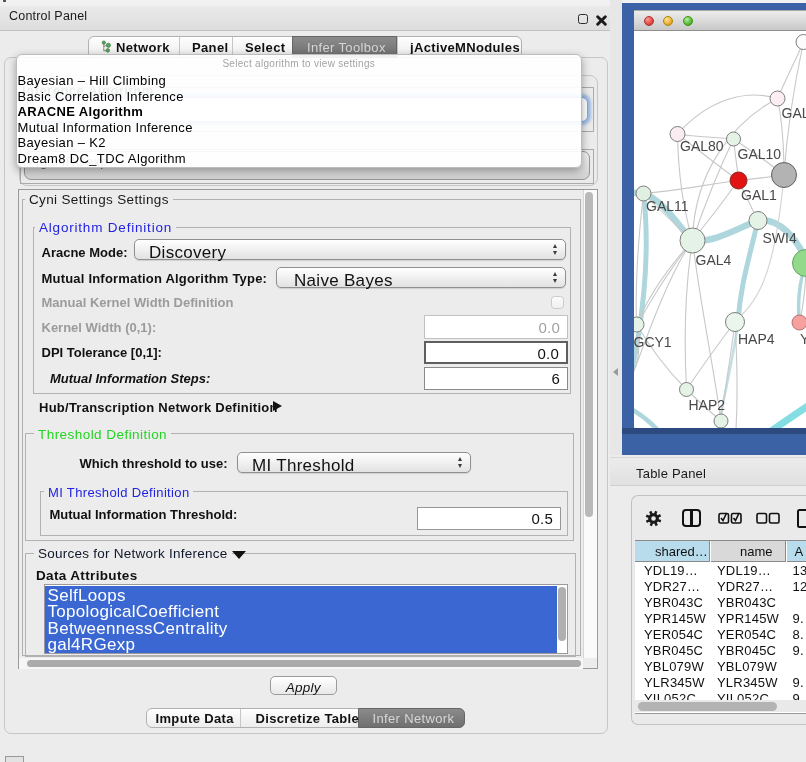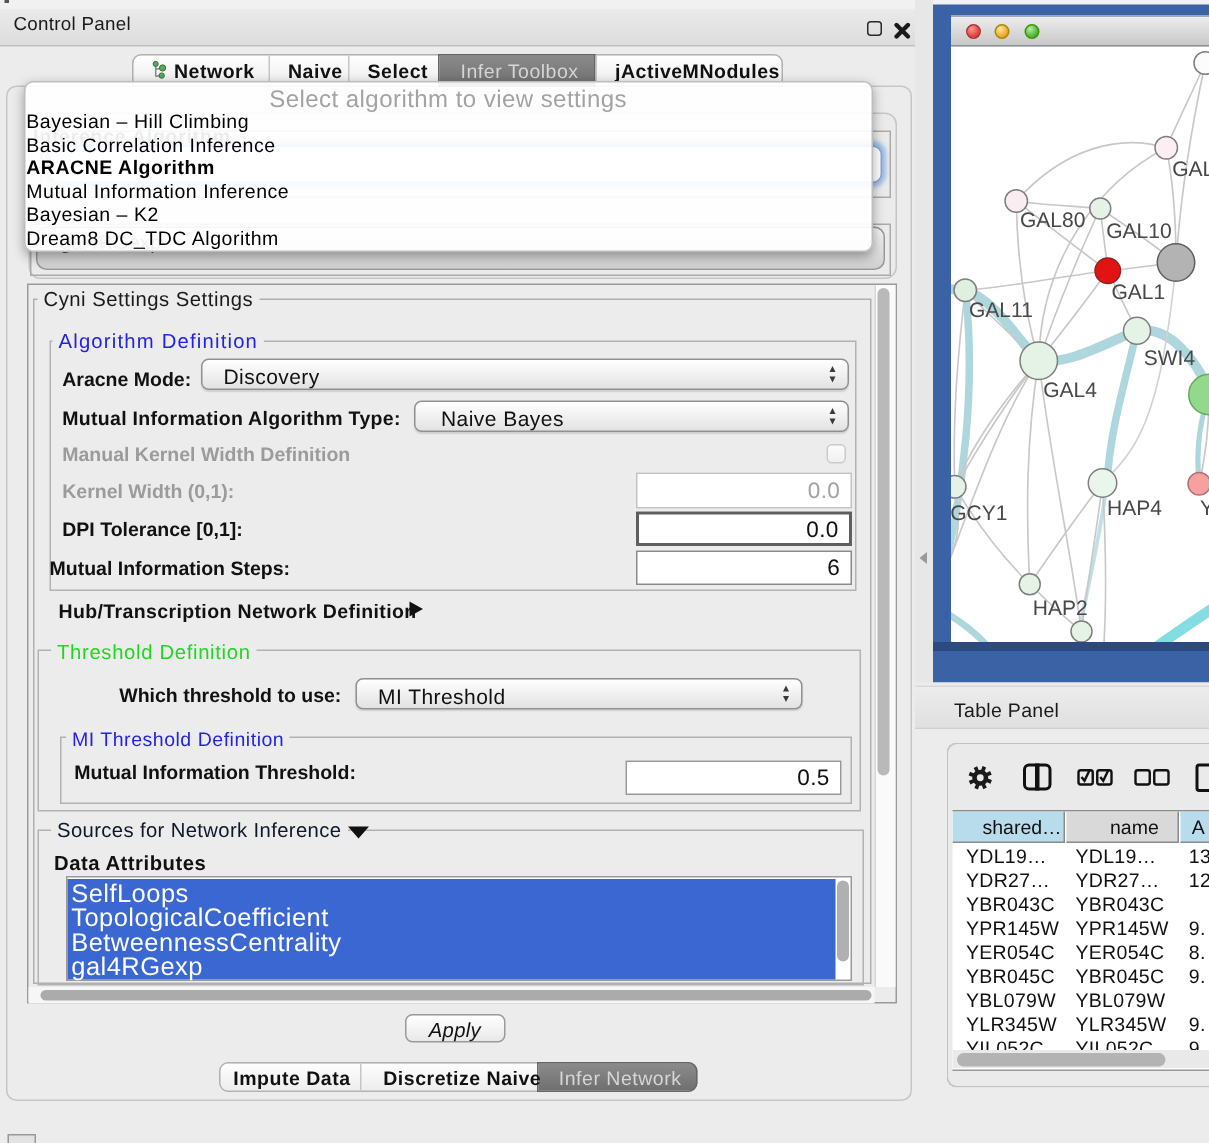--- a/index.html
+++ b/index.html
@@ -6,21 +6,21 @@
 html,body { width:806px; height:762px; overflow:hidden; }
 body { font-family:"Liberation Sans", sans-serif; background:#ececec; position:relative; }
 .abs { position:absolute; }
 .lbl { font-size:13px; font-weight:bold; letter-spacing:0.35px; color:#111; white-space:nowrap; }
 .dis { color:#9b9b9b; }
 .combo {
   position:absolute; border:1px solid #909090; border-radius:5px;
   background:linear-gradient(#ffffff 0%, #f2f2f2 45%, #e2e2e2 100%);
   box-shadow:0 1px 1px rgba(0,0,0,0.12);
 }
-.combo .ctext { position:absolute; left:14px; top:3px; font-size:14px; letter-spacing:0.3px; color:#111; white-space:nowrap; }
+.combo .ctext { position:absolute; left:14px; top:3px; font-size:17px; letter-spacing:0.3px; color:#111; white-space:nowrap; }
 .spin { position:absolute; right:7px; top:50%; width:5px; height:11px; margin-top:-5.5px; }
 .spin:before { content:""; position:absolute; left:0; top:0; border-left:2.5px solid transparent; border-right:2.5px solid transparent; border-bottom:4px solid #3a3a3a; }
 .spin:after { content:""; position:absolute; left:0; bottom:0; border-left:2.5px solid transparent; border-right:2.5px solid transparent; border-top:4px solid #3a3a3a; }
 .inp { position:absolute; background:#fff; }
 .inp span { position:absolute; right:7px; top:2.5px; font-size:15px; letter-spacing:0.2px; color:#111; }
 .group { position:absolute; border:1px solid #b2b2b2; }
 .gtitle { position:absolute; background:#ececec; padding:0 4px; font-size:13.5px; letter-spacing:0.35px; white-space:nowrap; }
 </style>
 </head>
 <body>
@@ -38,42 +38,42 @@
 
 <div class="abs" style="left:3.5px;top:57px;width:604px;height:677px;border:1px solid #c6c6c6;border-radius:7px;background:#ececec;"></div>
 
 <div id="toptabs" class="abs" style="left:88px;top:36px;height:22px;">
   <div class="abs" style="left:0;top:0;width:434px;height:22px;border:1px solid #b2b2b2;border-radius:6px 6px 0 0;background:linear-gradient(#fefefe,#ededed);"></div>
   <div class="abs" style="left:91px;top:1px;width:1px;height:20px;background:#c6c6c6;"></div>
   <div class="abs" style="left:144px;top:1px;width:1px;height:20px;background:#c6c6c6;"></div>
   <div class="abs" style="left:203.5px;top:0;width:105.5px;height:22px;background:linear-gradient(#8b8b8b,#6f6f6f);border:1px solid #666;"></div>
   <div class="abs" style="left:309px;top:1px;width:1px;height:20px;background:#c6c6c6;"></div>
   <div class="abs lbl" style="left:28px;top:4px;">Network</div>
-  <div class="abs lbl" style="left:104px;top:4px;">Naive</div>
+  <div class="abs lbl" style="left:104px;top:4px;">Panel</div>
   <div class="abs lbl" style="left:157px;top:4px;">Select</div>
   <div class="abs lbl" style="left:219px;top:4px;color:#d6d6d6;font-weight:normal;">Infer Toolbox</div>
   <div class="abs lbl" style="left:322px;top:4px;">jActiveMNodules</div>
   <svg class="abs" style="left:13px;top:4px;" width="11" height="13" viewBox="0 0 11 13">
     <path d="M2.8 3 L2.8 11 M2.8 6.2 L7 5.4 M2.8 11 L6.6 10.2" stroke="#888" stroke-width="1" fill="none"></path>
     <circle cx="2.8" cy="2.6" r="1.7" fill="#57a75a" stroke="#336b36" stroke-width="0.6"></circle>
     <circle cx="7.4" cy="5.3" r="2.1" fill="#57a75a" stroke="#336b36" stroke-width="0.6"></circle>
     <circle cx="6.8" cy="10.4" r="1.8" fill="#57a75a" stroke="#336b36" stroke-width="0.6"></circle>
   </svg>
 </div>
 
 <div class="abs" style="left:19px;top:75px;width:579px;height:111px;border:1px solid #c6c6c6;border-radius:8px;background:#ebebeb;"></div>
 <div class="abs" style="left:22px;top:82.5px;font-size:13px;font-weight:bold;letter-spacing:0.5px;color:#333;">Inference Algorithm</div>
 <div class="abs" style="left:27px;top:87px;width:567px;height:45px;border:1px solid #ababab;"></div>
 <div class="abs" style="left:33px;top:96.5px;width:555px;height:25px;background:#fff;border:1px solid #84a5d6;border-radius:6px;box-shadow:0 0 3px 2.5px rgba(105,155,220,0.6);"></div>
 <div class="abs" style="left:20px;top:149px;width:574px;height:35px;border:1px solid #ababab;"></div>
 <div class="abs" style="left:24px;top:151px;width:566px;height:29px;border:1px solid #979797;border-radius:7px;background:linear-gradient(#f4f4f4,#d0d0d0);"></div>
 <div class="abs" style="left:40px;top:154px;font-size:13px;color:#555;letter-spacing:0.3px;">gal4RGexp</div>
 
 <div class="abs" style="left:15.5px;top:53.5px;width:566.5px;height:114px;background:rgba(255,255,255,0.91);border:1px solid #bdbdbd;border-radius:6px;box-shadow:0 3px 8px rgba(0,0,0,0.35);"></div>
-<div class="abs" style="left:15.5px;top:58px;width:566.5px;text-align:center;font-size:16px;letter-spacing:0.3px;color:#a3a3a3;">Select algorithm to view settings</div>
+<div class="abs" style="left:15.5px;top:58px;width:566.5px;text-align:center;font-size:10px;letter-spacing:0.3px;color:#a3a3a3;">Select algorithm to view settings</div>
 <div class="abs" style="left:17.5px;top:73px;font-size:13px;letter-spacing:0.35px;color:#000;line-height:15.5px;">
 Bayesian – Hill Climbing<br>
 Basic Correlation Inference<br>
 <b>ARACNE Algorithm</b><br>
 Mutual Information Inference<br>
 Bayesian – K2<br>
 Dream8 DC_TDC Algorithm
 </div>
 
 <div class="abs" style="left:17.5px;top:189px;width:580px;height:480px;border:1px solid #9a9a9a;background:#ececec;"></div>
@@ -108,33 +108,33 @@
 <div class="abs lbl dis" style="left:41.5px;top:320px;letter-spacing:0;">Kernel Width (0,1):</div>
 <div class="inp" style="left:424px;top:315px;width:144px;height:23.5px;border:1px solid #c2c2c2;">
     <span style="color:#a2a2a2;">0.0</span>
   </div>
 
 <div class="abs lbl" style="left:41.5px;top:345px;letter-spacing:0;">DPI Tolerance [0,1]:</div>
 <div class="inp" style="left:424px;top:340.5px;width:144px;height:23.5px;border:2px solid #5f5f5f;">
     <span>0.0</span>
   </div>
 
-<div class="abs lbl" style="left:33px;top:371px;letter-spacing:0;">Mutual Information Steps:</div>
+<div class="abs lbl" style="left:50px;top:371px;letter-spacing:0;font-style:italic;">Mutual Information Steps:</div>
 <div class="inp" style="left:424px;top:366.5px;width:144px;height:23px;border:1px solid #8a8a8a;">
     <span>6</span>
   </div>
 
 <div class="abs lbl" style="left:39px;top:400px;letter-spacing:0.25px;">Hub/Transcription Network Definition</div>
 <div class="abs" style="left:272.5px;top:400.5px;width:0;height:0;border-top:5.75px solid transparent;border-bottom:5.75px solid transparent;border-left:9.5px solid #111;"></div>
 
 <div class="group" style="left:25px;top:433px;width:548.5px;height:107.5px;"></div>
 <div class="gtitle" style="left:34px;top:426.5px;color:#23d523;letter-spacing:0.45px;">Threshold Definition</div>
 
 <div class="abs lbl" style="left:79.5px;top:456px;letter-spacing:0;">Which threshold to use:</div>
-<div class="combo" style="left:237px;top:452px;width:298px;height:21px;">
+<div class="combo" style="left:237px;top:452px;width:234px;height:21px;">
     <span class="ctext" style="left:14px;">MI Threshold</span>
     <span class="spin"></span>
   </div>
 
 <div class="group" style="left:40px;top:491px;width:528px;height:44.5px;"></div>
 <div class="gtitle" style="left:44px;top:484.5px;color:#2323e2;font-size:13px;">MI Threshold Definition</div>
 
 <div class="abs lbl" style="left:49.5px;top:506.5px;letter-spacing:0;">Mutual Information Threshold:</div>
 <div class="inp" style="left:416.5px;top:506.5px;width:144.5px;height:23px;border:1px solid #979797;">
     <span>0.5</span>
@@ -152,21 +152,21 @@
 
 <div class="abs" style="left:270px;top:676px;width:66.5px;height:19px;border:1px solid #9a9a9a;border-radius:5px;background:linear-gradient(#ffffff,#e8e8e8);text-align:center;font-style:italic;">
   <span style="font-size:13.5px;letter-spacing:0.2px;color:#111;position:relative;top:1px;">Apply</span>
 </div>
 
 <div id="bottabs" class="abs" style="left:145.5px;top:707.5px;height:20.5px;">
   <div class="abs" style="left:0;top:0;width:319px;height:20.5px;border:1px solid #b2b2b2;border-radius:6px;background:linear-gradient(#fefefe,#ededed);"></div>
   <div class="abs" style="left:94px;top:1px;width:1px;height:18px;background:#c6c6c6;"></div>
   <div class="abs" style="left:212px;top:0;width:107px;height:20.5px;background:linear-gradient(#8b8b8b,#6f6f6f);border:1px solid #666;border-radius:0 6px 6px 0;"></div>
   <div class="abs lbl" style="left:10px;top:3px;">Impute Data</div>
-  <div class="abs lbl" style="left:110px;top:3px;">Discretize Naive</div>
+  <div class="abs lbl" style="left:110px;top:3px;">Discretize Table</div>
   <div class="abs lbl" style="left:227px;top:3px;color:#d6d6d6;font-weight:normal;">Infer Network</div>
 </div>
 
 <div class="abs" style="left:5px;top:756px;width:19px;height:10px;border:1.5px solid #999;background:#e2e2e2;"></div>
 
 <div class="abs" style="left:610px;top:0;width:12px;height:762px;background:#e7e7e7;"></div>
 <div class="abs" style="left:613px;top:368px;width:0;height:0;border-top:4px solid transparent;border-bottom:4px solid transparent;border-right:5px solid #9a9a9a;"></div>
 
 <div class="abs" style="left:622px;top:0;width:184px;height:3px;background:#f2f2f2;"></div>
 <div class="abs" style="left:622px;top:3px;width:184px;height:452px;background:#3a62a5;"></div>

